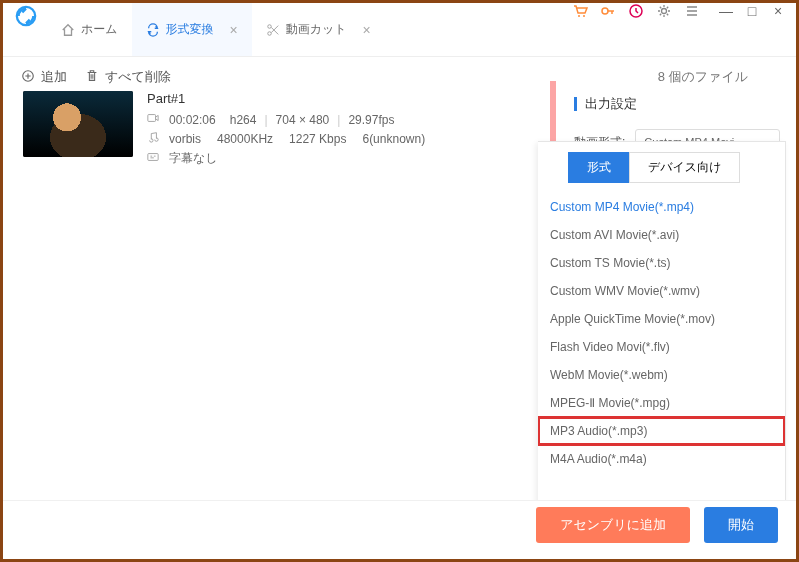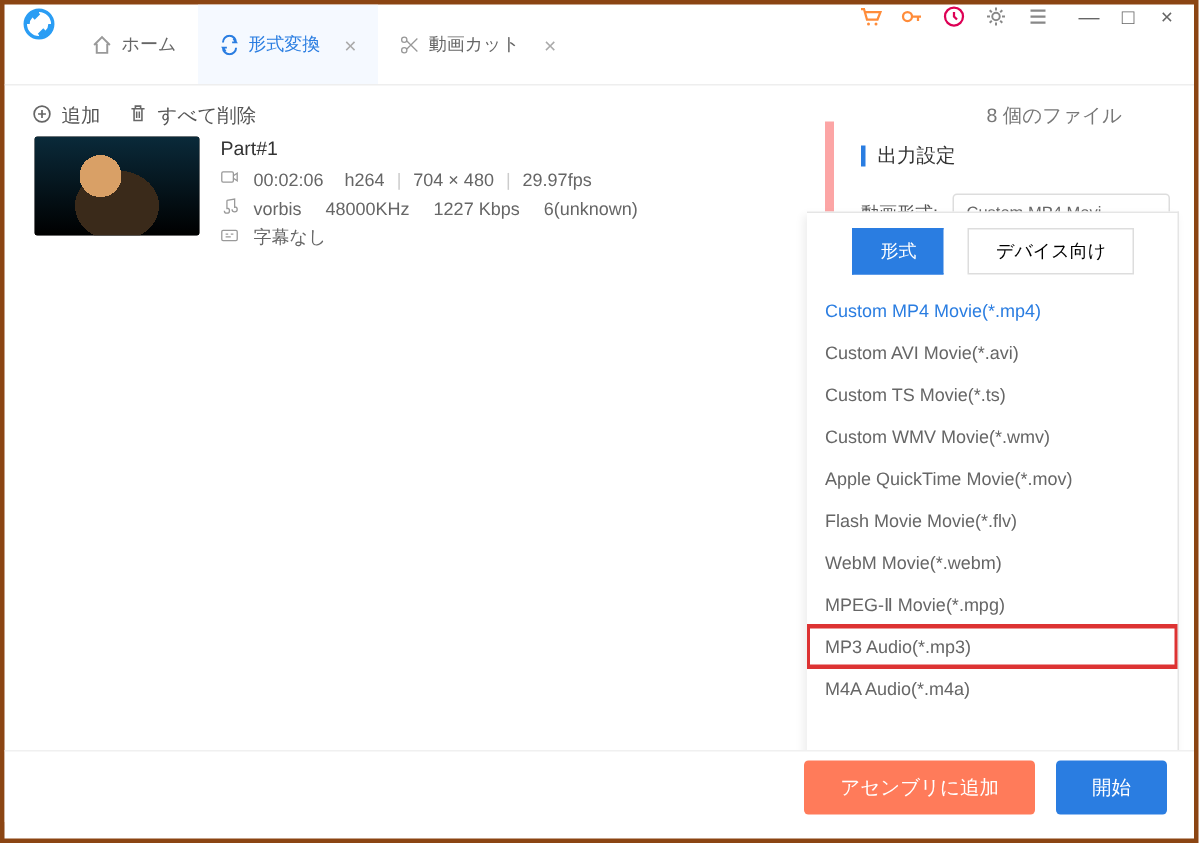--- a/index.html
+++ b/index.html
@@ -38,21 +38,21 @@
 .sep { color: #ccc; }
 
 .right-pane { width: 240px; padding: 8px 16px 0 18px; position: relative; }
 .section-title { display: flex; align-items: center; font-size: 13px; color: #333; margin: 6px 0 16px 0; }
 .section-title::before { content: ""; width: 3px; height: 14px; background: #2a7de1; margin-right: 8px; }
 .format-row { display: flex; align-items: center; gap: 10px; font-size: 12px; color: #555; }
 .format-select { flex: 1; border: 1px solid #ddd; border-radius: 3px; padding: 6px 8px; font-size: 11px; color: #666; display: flex; align-items: center; justify-content: space-between; cursor: pointer; overflow: hidden; white-space: nowrap; text-overflow: ellipsis; }
 .format-select .chev { color: #999; font-size: 10px; }
 
 .dropdown { position: absolute; top: 60px; left: -18px; right: 10px; bottom: 0; background: #fff; border: 1px solid #e5e5e5; border-left: none; box-shadow: -2px 2px 6px rgba(0,0,0,0.08); }
-.dd-tabs { display: flex; padding: 10px 12px 0 30px; gap: 16px; }
+.dd-tabs { display: flex; padding: 10px 12px 0 30px; gap: 0; }
 .dd-tab { padding: 6px 18px; font-size: 12px; border: 1px solid #ddd; cursor: pointer; background: #fff; }
 .dd-tab:first-child { border-right: none; }
 .dd-tab.active { background: #2a7de1; color: #fff; border-color: #2a7de1; }
 .dd-list { padding: 10px 0 6px 0; overflow-y: auto; height: calc(100% - 44px); }
 .dd-item { padding: 7px 12px 7px 12px; font-size: 12px; color: #666; cursor: pointer; }
 .dd-item.selected { color: #2a7de1; }
 .dd-item.highlight { outline: 3px solid #d33; outline-offset: -2px; }
 
 .footer { position: absolute; bottom: 11px; left: 0; right: 0; height: 48px; display: flex; align-items: center; justify-content: flex-end; gap: 14px; padding: 0 18px; background: #fff; border-top: 1px solid #f0f0f0; }
 .btn { padding: 9px 24px; border-radius: 3px; font-size: 13px; color: #fff; cursor: pointer; border: none; }
@@ -208,21 +208,21 @@
       <div class="dd-tabs">
         <div class="dd-tab active">形式</div>
         <div class="dd-tab">デバイス向け</div>
       </div>
       <div class="dd-list">
         <div class="dd-item selected">Custom MP4 Movie(*.mp4)</div>
         <div class="dd-item">Custom AVI Movie(*.avi)</div>
         <div class="dd-item">Custom TS Movie(*.ts)</div>
         <div class="dd-item">Custom WMV Movie(*.wmv)</div>
         <div class="dd-item">Apple QuickTime Movie(*.mov)</div>
-        <div class="dd-item">Flash Movie Movie(*.flv)</div>
+        <div class="dd-item">Flash Video Movi(*.flv)</div>
         <div class="dd-item">WebM Movie(*.webm)</div>
         <div class="dd-item">MPEG-Ⅱ Movie(*.mpg)</div>
         <div class="dd-item highlight">MP3 Audio(*.mp3)</div>
         <div class="dd-item">M4A Audio(*.m4a)</div>
       </div>
     </div>
   </div>
 </div>
 
 <div class="footer">

